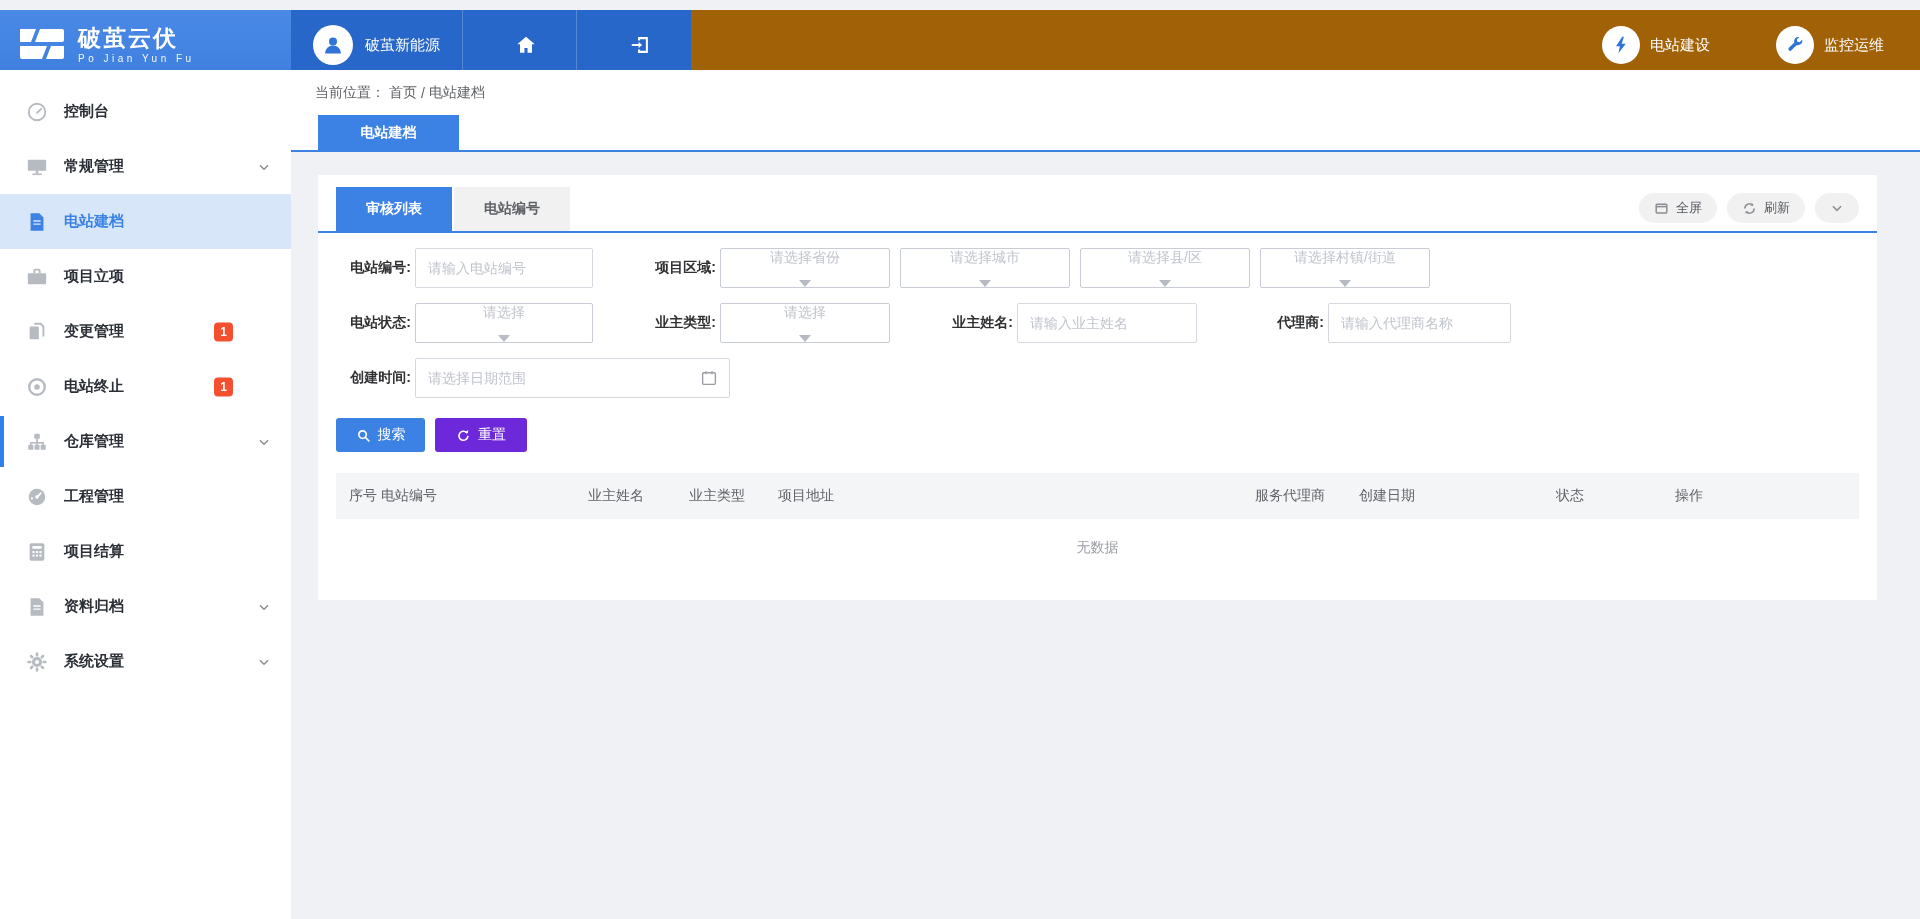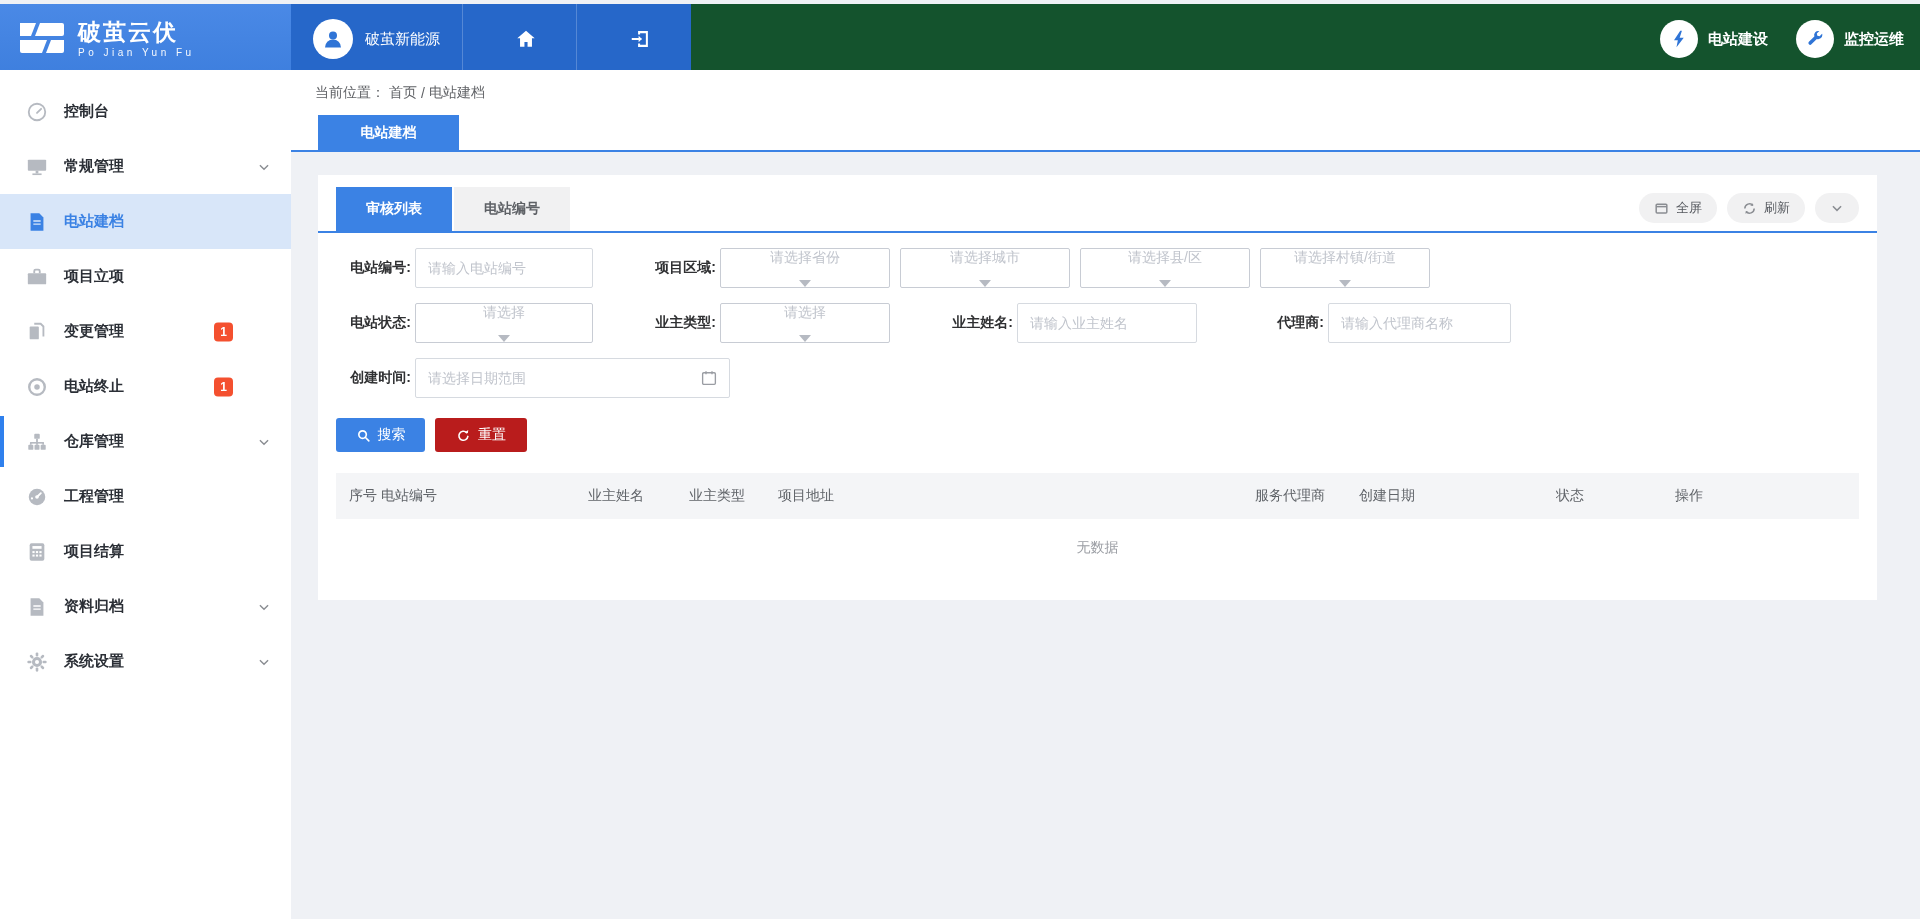--- a/index.html
+++ b/index.html
@@ -1,36 +1,36 @@
 <!DOCTYPE html>
 <html><head>
 <meta charset="utf-8">
 <style>
   * { margin:0; padding:0; box-sizing:border-box; }
   html,body { width:1920px; height:919px; overflow:hidden;
     font-family:"Liberation Sans","DejaVu Sans",sans-serif; background:#EFF1F5; }
 
   
-  .header { position:absolute; top:4px; left:0; width:1920px; height:70px;
-    display:flex; align-items:stretch; background:#14532d; color:#fff; }
+  .header { position:absolute; top:10px; left:0; width:1920px; height:70px;
+    display:flex; align-items:stretch; background:#a16207; color:#fff; }
   .logo-area { width:291px; background:linear-gradient(180deg,#4A89E6,#3E7FDE);
     display:flex; align-items:center; padding-left:18px; gap:12px; flex:0 0 291px;}
   .logo-mark { width:48px; height:44px; display:flex; align-items:center; }
   .brand-title { font-size:23px; font-weight:bold; letter-spacing:2px; line-height:1.1;}
   .brand-sub { font-size:10px; letter-spacing:3.5px; opacity:.95; margin-top:2px;}
   .nav-dark { display:flex; background:#2667C9;gap:12px; }
   .nav-sec { display:flex; align-items:center; justify-content:center;
     border-right:1px solid rgba(255,255,255,.22); cursor:pointer;}
   .nav-user { padding:0 22px; gap:12px; }
   .avatar { width:40px; height:40px; border-radius:50%; background:#fff;
     display:flex; align-items:center; justify-content:center; color:#2F74D6;}
   .nav-user-name { font-size:15px; }
   .nav-btn { width:102px; }
   .header-spacer { flex:1; }
-  .header-modules { display:flex; align-items:center; gap:28px; padding-right:16px;font-weight:bold;}
+  .header-modules { display:flex; align-items:center; gap:66px; padding-right:36px;}
   .module { display:flex; align-items:center; gap:10px; cursor:pointer; }
   .module-circle { width:38px; height:38px; border-radius:50%; background:#fff;
     display:flex; align-items:center; justify-content:center; color:#2F74D6;}
   .module-label { font-size:15px; }
 
   
   .sidebar { position:absolute; top:70px; left:0; bottom:0; width:291px;
     background:#fff; padding-top:14px; }
   .menu-item { position:relative; height:55px; display:flex; align-items:center;
     padding-left:26px; cursor:pointer; color:#2B2F36; }
@@ -89,21 +89,21 @@
   .caret { width:0; height:0; border-left:6px solid transparent;
     border-right:6px solid transparent; border-top:7px solid #B6BAC2; }
   .date-wrap { position:relative; }
   .date-wrap .cal-icon { position:absolute; right:12px; top:50%;
     transform:translateY(-50%); color:#9A9DA3; width:18px; height:18px;}
   .btn-row { display:flex; margin-top:20px; padding:0 18px; gap:10px; }
   .btn { height:34px; border:none; border-radius:3px; color:#fff; font-size:14px;
     display:flex; align-items:center; justify-content:center; gap:7px;
     cursor:pointer;text-align:right;}
   .btn-search { width:89px; background:#3B82E4; }
-  .btn-reset { width:92px; background:#b91c1c; }
+  .btn-reset { width:92px; background:#6d28d9; }
   .b-icon { width:15px; height:15px; display:flex; }
 
   
   .table-wrap { margin:21px 18px 0 18px; }
   table { width:100%; border-collapse:collapse; table-layout:fixed; }
   th { height:46px; background:#F4F5F7; font-size:14px; font-weight:normal;
     color:#5F6368; text-align:left; padding:0; white-space:nowrap; overflow:hidden;}
   th.first { padding-left:13px; }
   .empty-row { height:58px; display:flex; align-items:center; justify-content:center;
     font-size:14px; color:#9A9DA3; }

